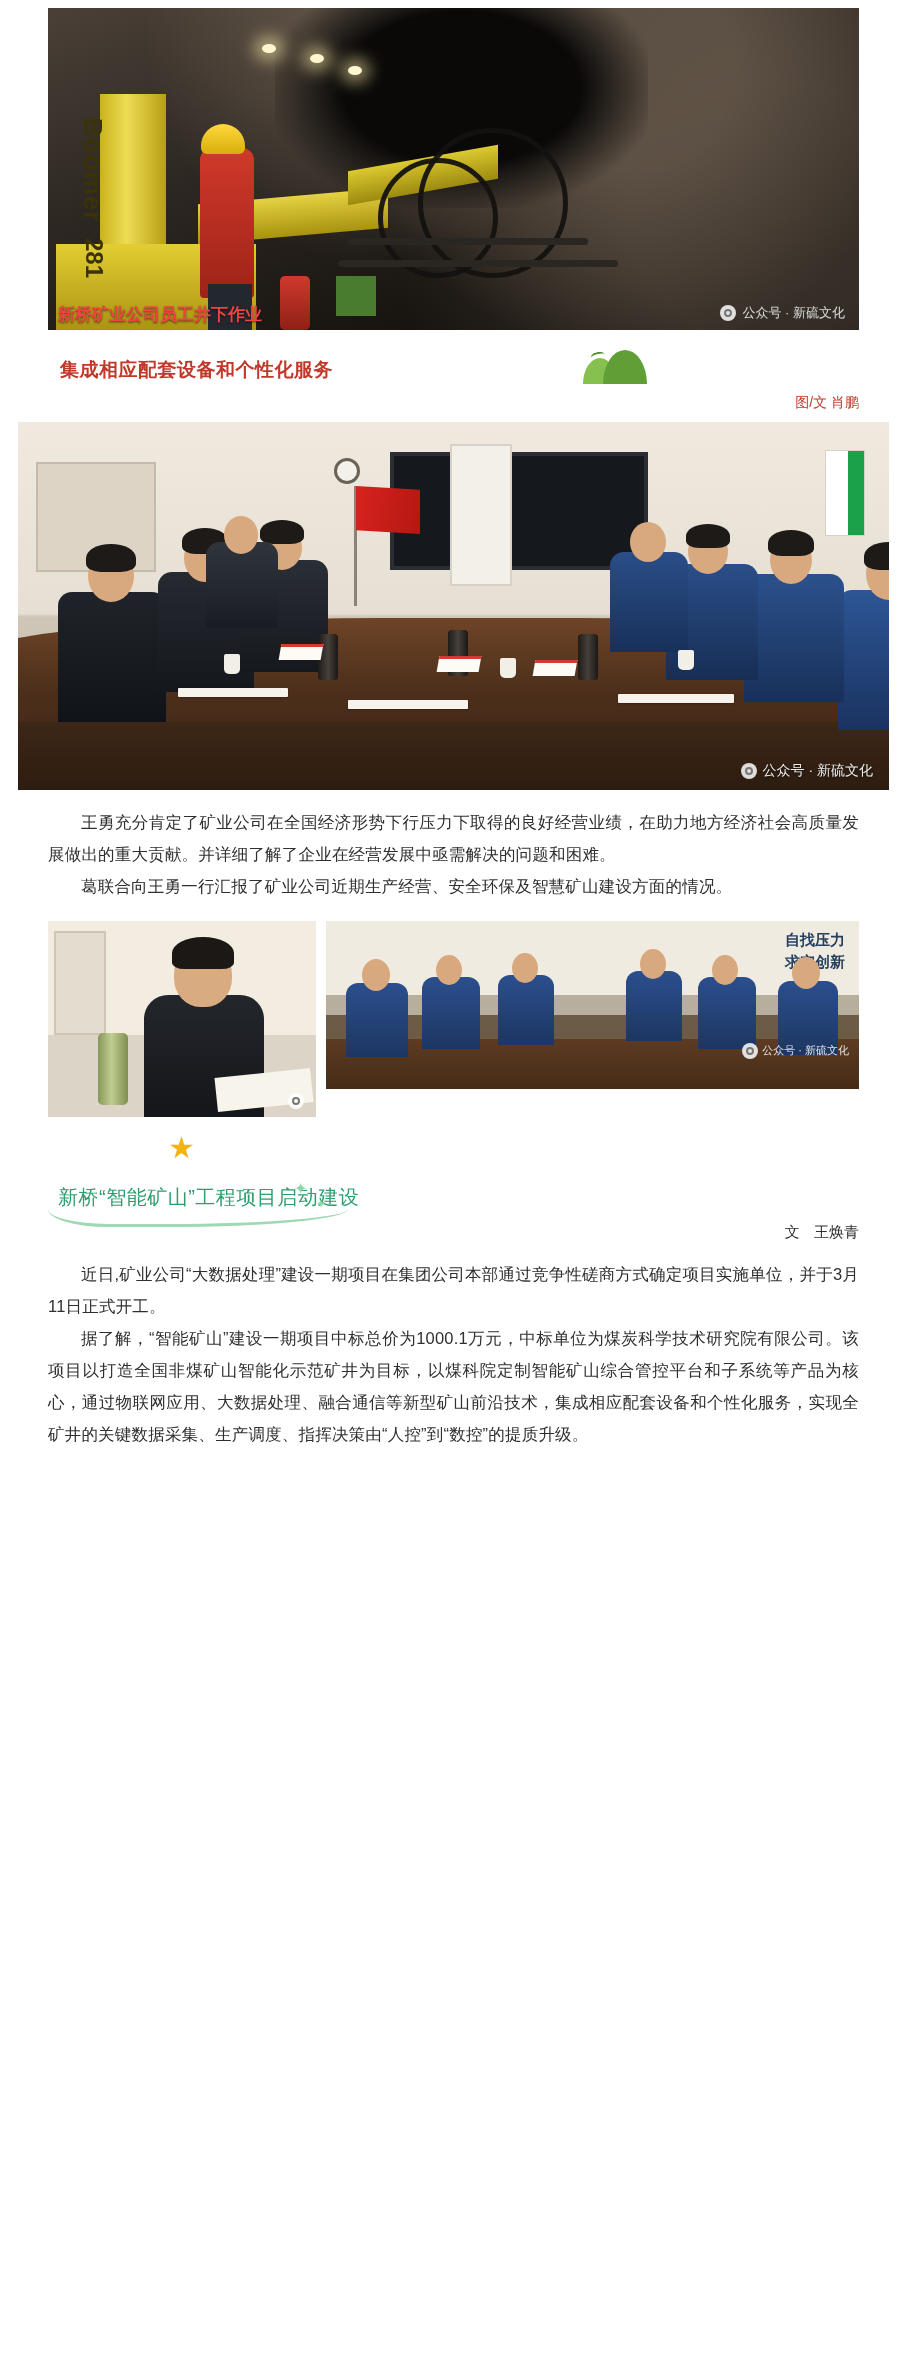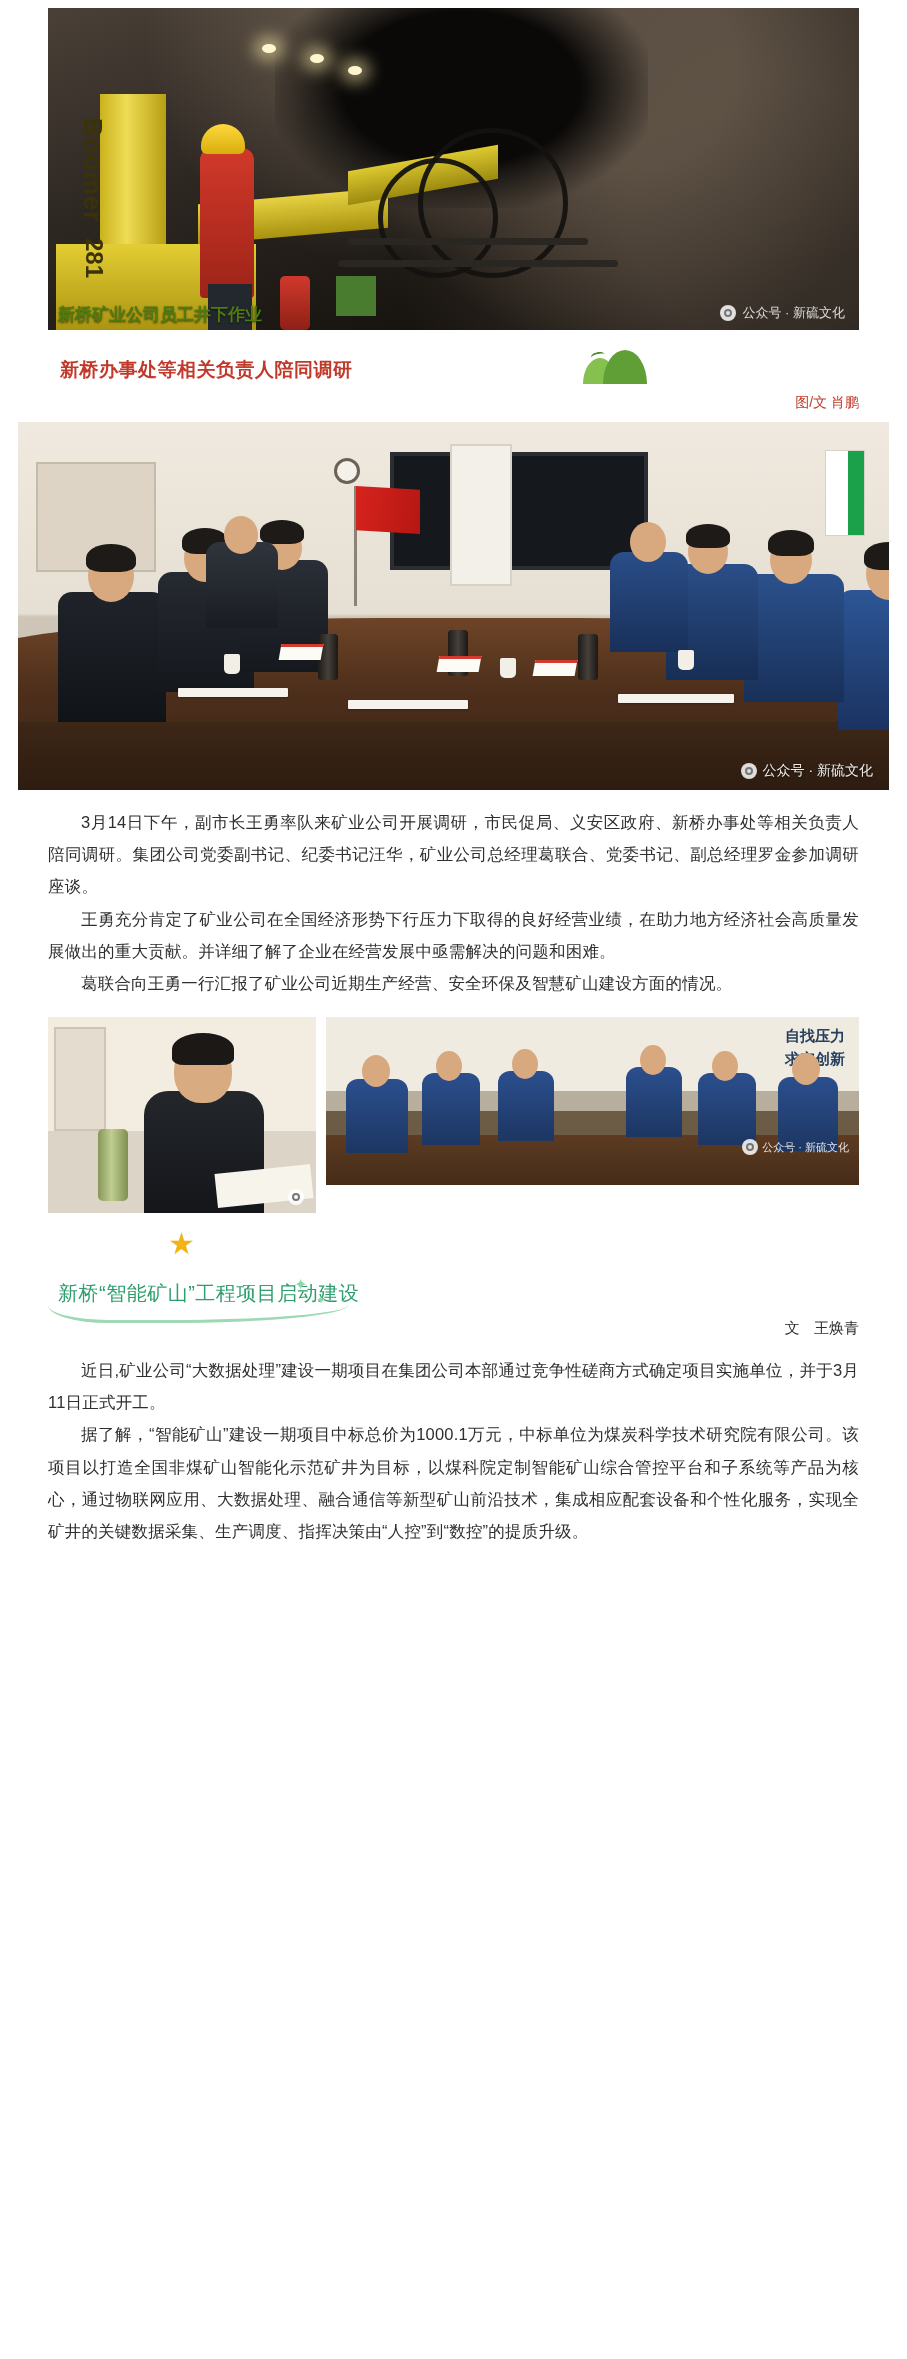--- a/index.html
+++ b/index.html
@@ -116,21 +116,21 @@
     width: 16px; height: 16px; border-radius: 50%;
     background: rgba(255,255,255,0.85); display: inline-block;
     position: relative;
   }
   .wm-badge::after {
     content:""; position:absolute; left:4px; top:4px; width:8px; height:8px;
     border-radius:50%; border:2px solid #777; box-sizing: border-box;
   }
   .hero .caption-red {
     position: absolute; left: 10px; bottom: 4px;
-    color: #4d7c0f; font-size: 17px; font-weight: bold;
+    color: #ef4444; font-size: 17px; font-weight: bold;
     text-shadow: 0 1px 2px rgba(0,0,0,0.6);
   }
 
   
   .head-row {
     margin: 18px 48px 0 48px;
     position: relative;
     height: 44px;
   }
   .head-title {
@@ -399,21 +399,21 @@
     <div class="ext"></div>
     <div class="green-box"></div>
     <div class="caption-red">新桥矿业公司员工井下作业</div>
     <div class="wm">
       <span class="wm-badge"></span>
       <span>公众号 · 新硫文化</span>
     </div>
   </div>
 
   <div class="head-row">
-    <div class="head-title">新桥办事处等相关负责人陪同调研</div>
+    <div class="head-title">集成相应配套设备和个性化服务</div>
     <div class="head-deco">
       <div class="hill h1"></div>
       <div class="hill h2"></div>
       <div class="bird"></div>
     </div>
   </div>
   <div class="byline">图/文 肖鹏</div>
 
   <div class="meeting">
     <div class="wall"></div>
@@ -471,21 +471,20 @@
     <div class="nameplate" style="left:516px; top:238px;"></div>
     <div class="nameplate" style="left:262px; top:222px;"></div>
 
     <div class="wm">
       <span class="wm-badge"></span>
       <span>公众号 · 新硫文化</span>
     </div>
   </div>
 
   <div class="body-text">
-    <p>3月14日下午，副市长王勇率队来矿业公司开展调研，市民促局、义安区政府、新桥办事处等相关负责人陪同调研。集团公司党委副书记、纪委书记汪华，矿业公司总经理葛联合、党委书记、副总经理罗金参加调研座谈。</p>
     <p>王勇充分肯定了矿业公司在全国经济形势下行压力下取得的良好经营业绩，在助力地方经济社会高质量发展做出的重大贡献。并详细了解了企业在经营发展中亟需解决的问题和困难。</p>
     <p>葛联合向王勇一行汇报了矿业公司近期生产经营、安全环保及智慧矿山建设方面的情况。</p>
   </div>
 
   <div class="pair">
     <div class="left-photo">
       <div class="lwall"></div>
       <div class="lpanel"></div>
       <div class="lman-body"></div>
       <div class="lman-head"></div>

